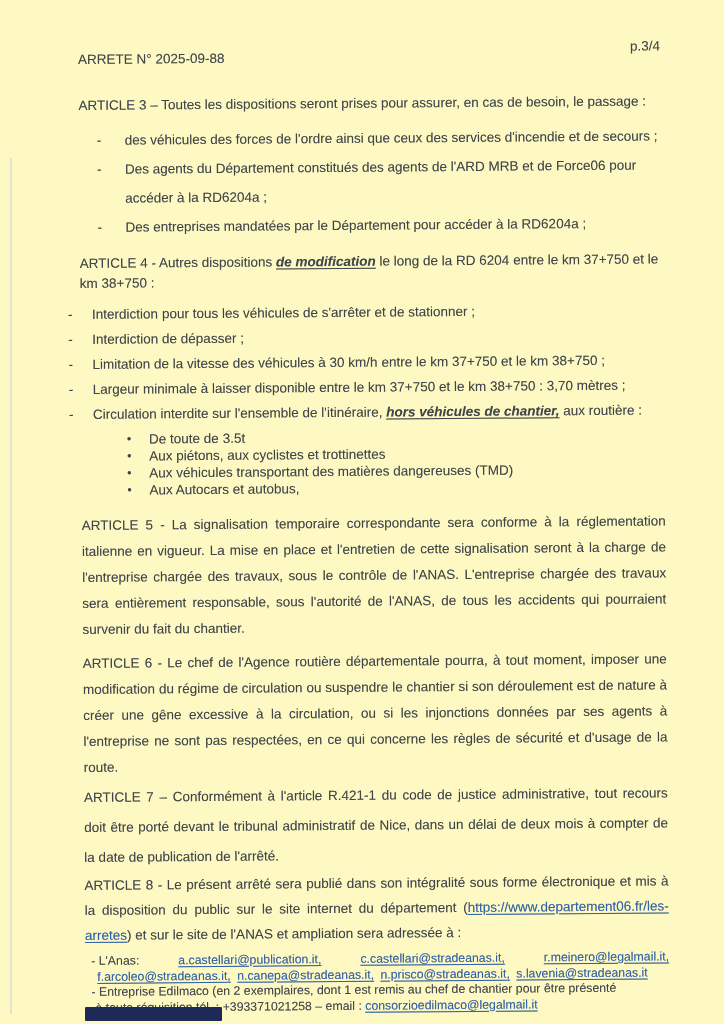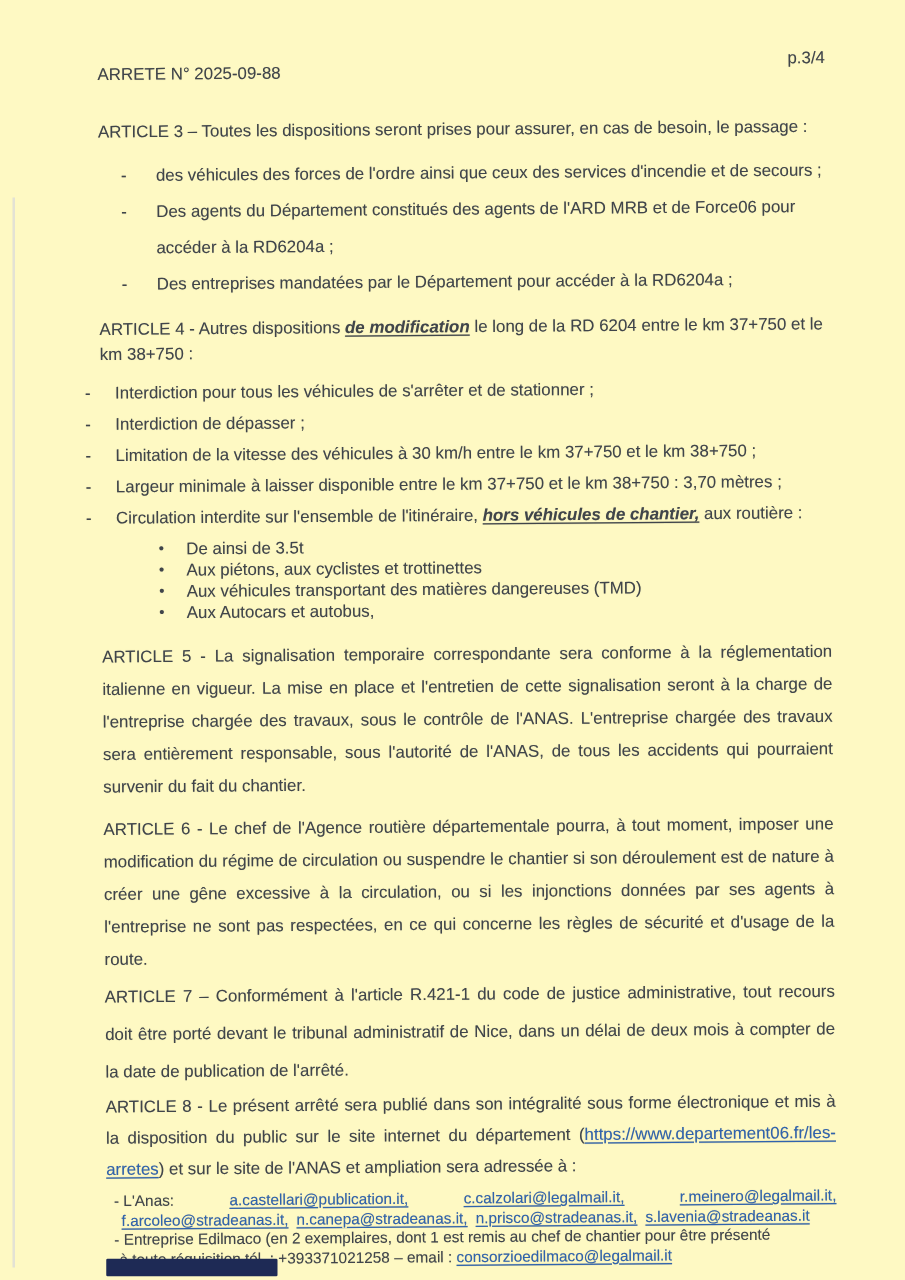--- a/index.html
+++ b/index.html
@@ -103,21 +103,21 @@
       </div>
       <div class="d-item">
         <span class="marker">-</span>
         <span><span>Circulation interdite sur l'ensemble de l'itinéraire, </span><span class="emph">hors véhicules de chantier,</span><span> aux routière :</span></span>
       </div>
     </div>
 
     <div class="bullet-list">
       <div class="b-item">
         <span class="bullet">•</span>
-        <span>De ainsi de 3.5t</span>
+        <span>De toute de 3.5t</span>
       </div>
       <div class="b-item">
         <span class="bullet">•</span>
         <span>Aux piétons, aux cyclistes et trottinettes</span>
       </div>
       <div class="b-item">
         <span class="bullet">•</span>
         <span>Aux véhicules transportant des matières dangereuses (TMD)</span>
       </div>
       <div class="b-item">
@@ -131,21 +131,21 @@
     <p class="para" id="a6">ARTICLE 6 - Le chef de l'Agence routière départementale pourra, à tout moment, imposer une modification du régime de circulation ou suspendre le chantier si son déroulement est de nature à créer une gêne excessive à la circulation, ou si les injonctions données par ses agents à l'entreprise ne sont pas respectées, en ce qui concerne les règles de sécurité et d'usage de la route.</p>
 
     <p class="para" id="a7">ARTICLE 7 – Conformément à l'article R.421-1 du code de justice administrative, tout recours doit être porté devant le tribunal administratif de Nice, dans un délai de deux mois à compter de la date de publication de l'arrêté.</p>
 
     <p class="para" id="a8"><span>ARTICLE 8 - Le présent arrêté sera publié dans son intégralité sous forme électronique et mis à la disposition du public sur le site internet du département (</span><a class="doc-link">https://www.departement06.fr/les-arretes</a><span>) et sur le site de l'ANAS  et ampliation sera adressée à :</span></p>
 
     <div class="distribution">
       <div class="anas-row1">
         <span>- L'Anas:</span>
         <span class="doc-link">a.castellari@publication.it,</span>
-        <span class="doc-link">c.calzolari@legalmail.it,</span>
+        <span class="doc-link">c.castellari@stradeanas.it,</span>
         <span class="doc-link">r.meinero@legalmail.it,</span>
       </div>
       <div class="anas-row2">
         <span class="doc-link">f.arcoleo@stradeanas.it,</span>
         <span class="doc-link">n.canepa@stradeanas.it,</span>
         <span class="doc-link">n.prisco@stradeanas.it,</span>
         <span class="doc-link">s.lavenia@stradeanas.it</span>
       </div>
       <div class="edl-1">- Entreprise Edilmaco (en 2 exemplaires, dont 1 est remis au chef de chantier pour être présenté</div>
       <div class="edl-2"><span>à toute réquisition tél. : +393371021258 – email : </span><span class="doc-link">consorzioedilmaco@legalmail.it</span></div>

